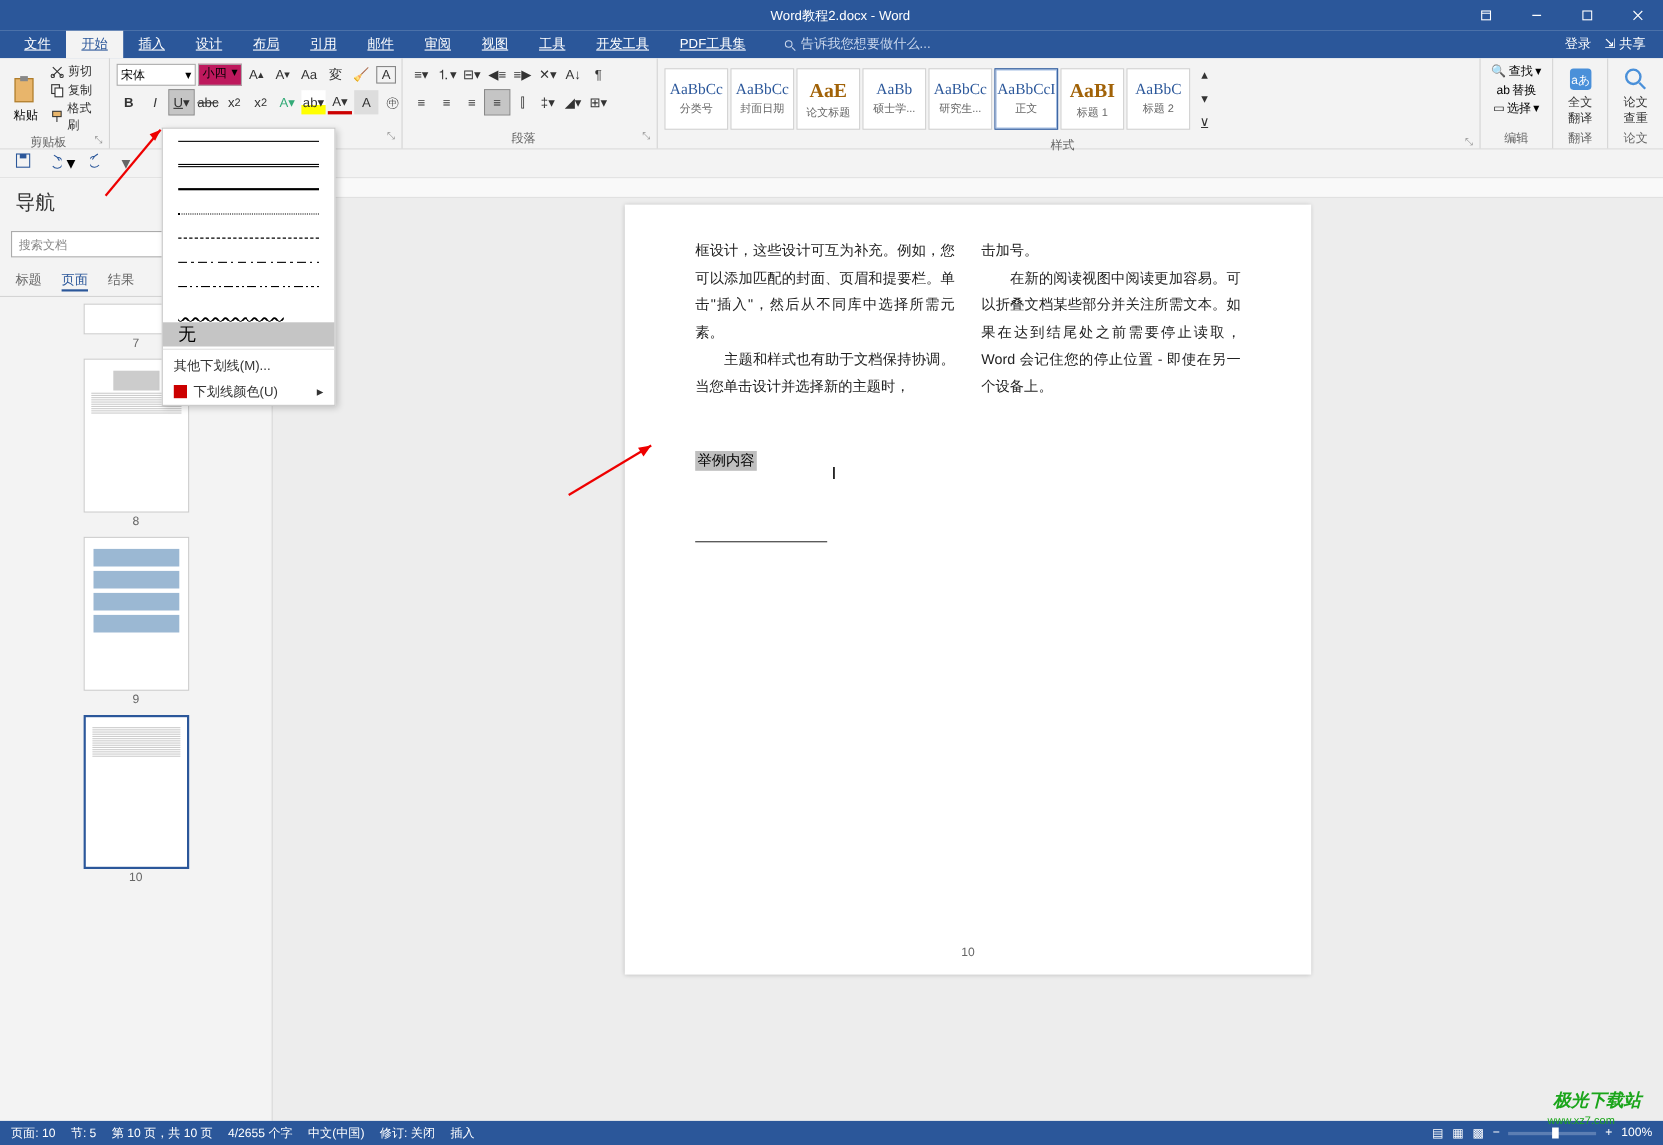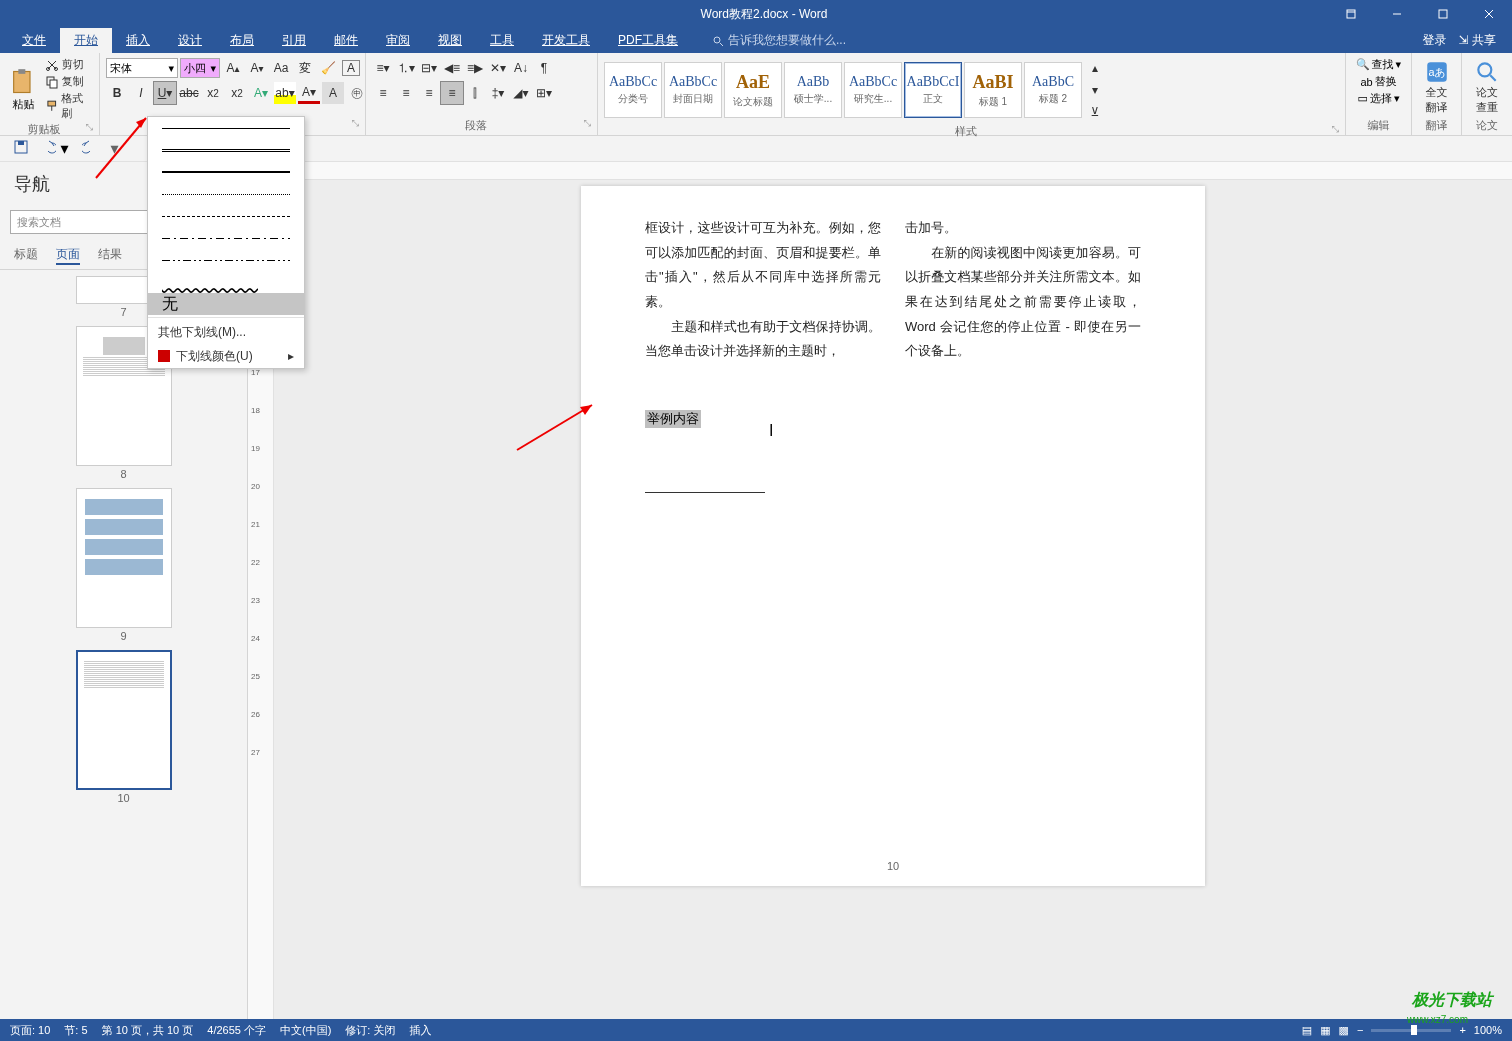--- a/index.html
+++ b/index.html
@@ -30,21 +30,21 @@
 
 .clipboard { display:flex; gap:4px; }
 .paste-big { display:flex; flex-direction:column; align-items:center; width:36px; }
 .paste-big svg { width:28px; height:30px; }
 .cb-small { display:flex; flex-direction:column; gap:2px; font-size:11px; color:#333; }
 .cb-small div { display:flex; align-items:center; gap:3px; }
 .cb-small svg { width:14px; height:14px; }
 
 .font-group .row { display:flex; align-items:center; gap:2px; }
 .font-combo { width:72px; height:20px; border:1px solid #ababab; background:#fff; font-size:11px; padding:0 3px; display:flex; align-items:center;gap:20px; }
-.size-combo { width:40px; height:20px; border:1px solid #ababab; background:#f0abfc; font-size:11px; padding:0 3px; display:flex; align-items:center; }
+.size-combo { width:40px; height:20px; border:1px solid #ababab; background:#be185d; font-size:11px; padding:0 3px; display:flex; align-items:flex-start; }
 .ibtn { width:22px; height:22px; display:flex; align-items:center; justify-content:center; font-size:12px; color:#333; }
 .ibtn.active { background:#c5c5c5; outline:1px solid #888; }
 
 .styles-gal { display:flex; gap:2px; }
 .style-item { width:58px; height:56px; border:1px solid #d0d0d0; background:#fff; display:flex; flex-direction:column; align-items:center; justify-content:center; font-size:10px; }
 .style-item .preview { font-size:14px; color:#2b579a; margin-bottom:2px; font-family:'Times New Roman',serif; }
 .style-item .preview.black { color:#a16207; font-weight:bold; font-size:18px; }
 .style-item.selected { border:1px solid #2b579a; box-shadow:inset 0 0 0 1px #a3bde3; }
 .style-item .sl { color:#666; font-size:10px; }
 
@@ -474,38 +474,20 @@
             <div class="tl"></div>
             <div class="tl"></div>
             <div class="tl"></div>
             <div class="tl"></div>
           </div>
           <div class="thumb-num">10</div>
         </div>
       </div>
   </div>
 
-  <div class="vruler" id="vruler">
-      <div class="n" style="top: 20px;">12</div>
-      <div class="n" style="top: 58px;">13</div>
-      <div class="n" style="top: 96px;">14</div>
-      <div class="n" style="top: 134px;">15</div>
-      <div class="n" style="top: 172px;">16</div>
-      <div class="n" style="top: 210px;">17</div>
-      <div class="n" style="top: 248px;">18</div>
-      <div class="n" style="top: 286px;">19</div>
-      <div class="n" style="top: 324px;">20</div>
-      <div class="n" style="top: 362px;">21</div>
-      <div class="n" style="top: 400px;">22</div>
-      <div class="n" style="top: 438px;">23</div>
-      <div class="n" style="top: 476px;">24</div>
-      <div class="n" style="top: 514px;">25</div>
-      <div class="n" style="top: 552px;">26</div>
-      <div class="n" style="top: 590px;">27</div>
-    </div>
 
   <div class="canvas">
     <div class="hruler"></div>
     <div class="page">
       <div class="cols">
         <p>框设计，这些设计可互为补充。例如，您可以添加匹配的封面、页眉和提要栏。单击"插入"，然后从不同库中选择所需元素。</p>
         <p>　　主题和样式也有助于文档保持协调。当您单击设计并选择新的主题时，</p>
         <p class="col2-start">击加号。</p>
         <p>　　在新的阅读视图中阅读更加容易。可以折叠文档某些部分并关注所需文本。如果在达到结尾处之前需要停止读取，Word 会记住您的停止位置 - 即使在另一个设备上。</p>
       </div>

